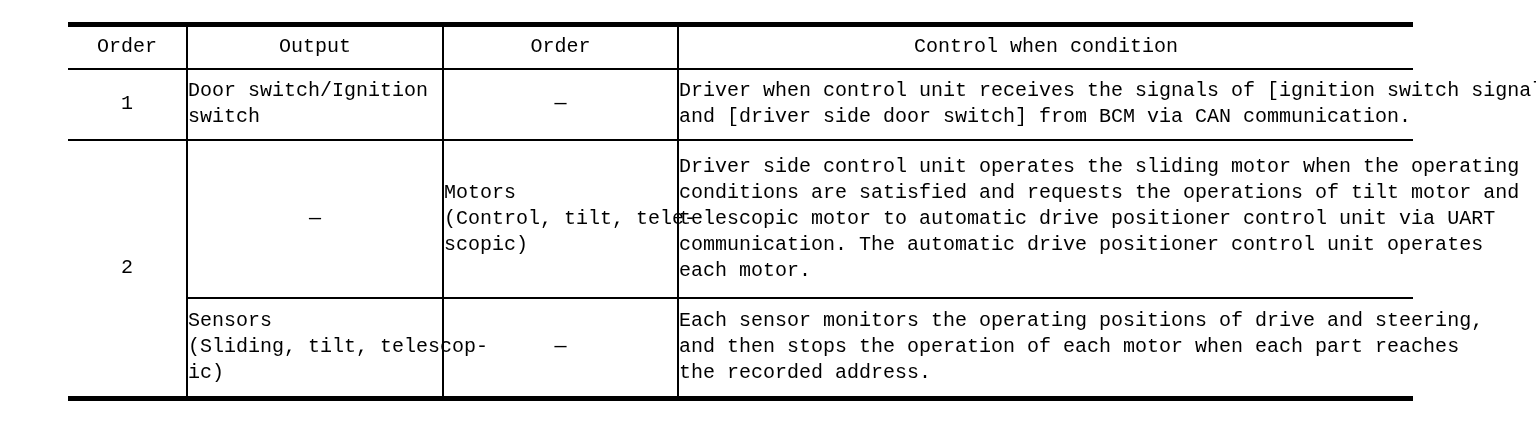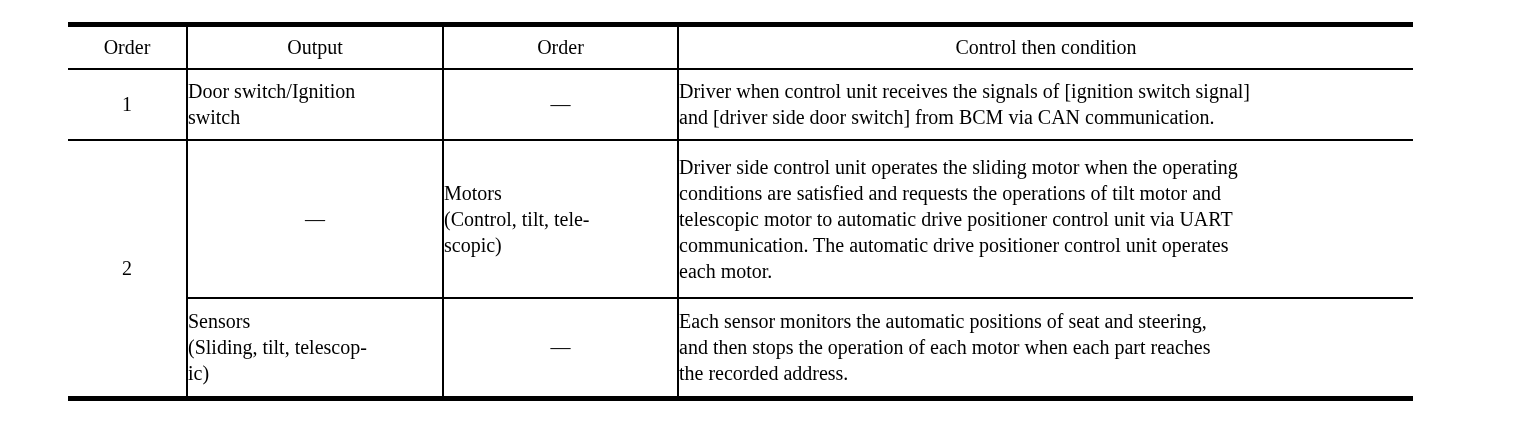--- a/index.html
+++ b/index.html
@@ -6,21 +6,21 @@
     margin: 0;
     padding: 0;
     background: #ffffff;
   }
   .page {
     position: relative;
     width: 1536px;
     height: 422px;
     background: #ffffff;
     overflow: hidden;
-    font-family: Liberation Serif, serif;
+    font-family: Liberation Mono, monospace;
     color: #000000;
   }
   table.spec-table {
     position: absolute;
     left: 68px;
     top: 22px;
     width: 1345px;
     border-collapse: collapse;
     table-layout: fixed;
     border-top: 5px solid #000;
@@ -60,21 +60,21 @@
       <col style="width:119px">
       <col style="width:256px">
       <col style="width:235px">
       <col style="width:735px">
     </colgroup>
     <thead>
       <tr class="r-header">
         <th class="center no-l">Order</th>
         <th class="center">Output</th>
         <th class="center">Order</th>
-        <th class="center no-r">Control then condition</th>
+        <th class="center no-r">Control when condition</th>
       </tr>
     </thead>
     <tbody>
       <tr class="r-one">
         <td class="center no-l">1</td>
         <td class="cell-left-input pre">Door switch/Ignition
 switch</td>
         <td class="dash">—</td>
         <td class="cell-cond pre no-r">Driver when control unit receives the signals of [ignition switch signal]
 and [driver side door switch] from BCM via CAN communication.</td>
@@ -89,19 +89,19 @@
 conditions are satisfied and requests the operations of tilt motor and
 telescopic motor to automatic drive positioner control unit via UART
 communication. The automatic drive positioner control unit operates
 each motor.</td>
       </tr>
       <tr class="r-two-b">
         <td class="cell-left-input pre">Sensors
 (Sliding, tilt, telescop-
 ic)</td>
         <td class="dash">—</td>
-        <td class="cell-cond pre no-r">Each sensor monitors the automatic positions of seat and steering,
+        <td class="cell-cond pre no-r">Each sensor monitors the operating positions of drive and steering,
 and then stops the operation of each motor when each part reaches
 the recorded address.</td>
       </tr>
     </tbody>
   </table>
 </div>
 
 </body></html>

